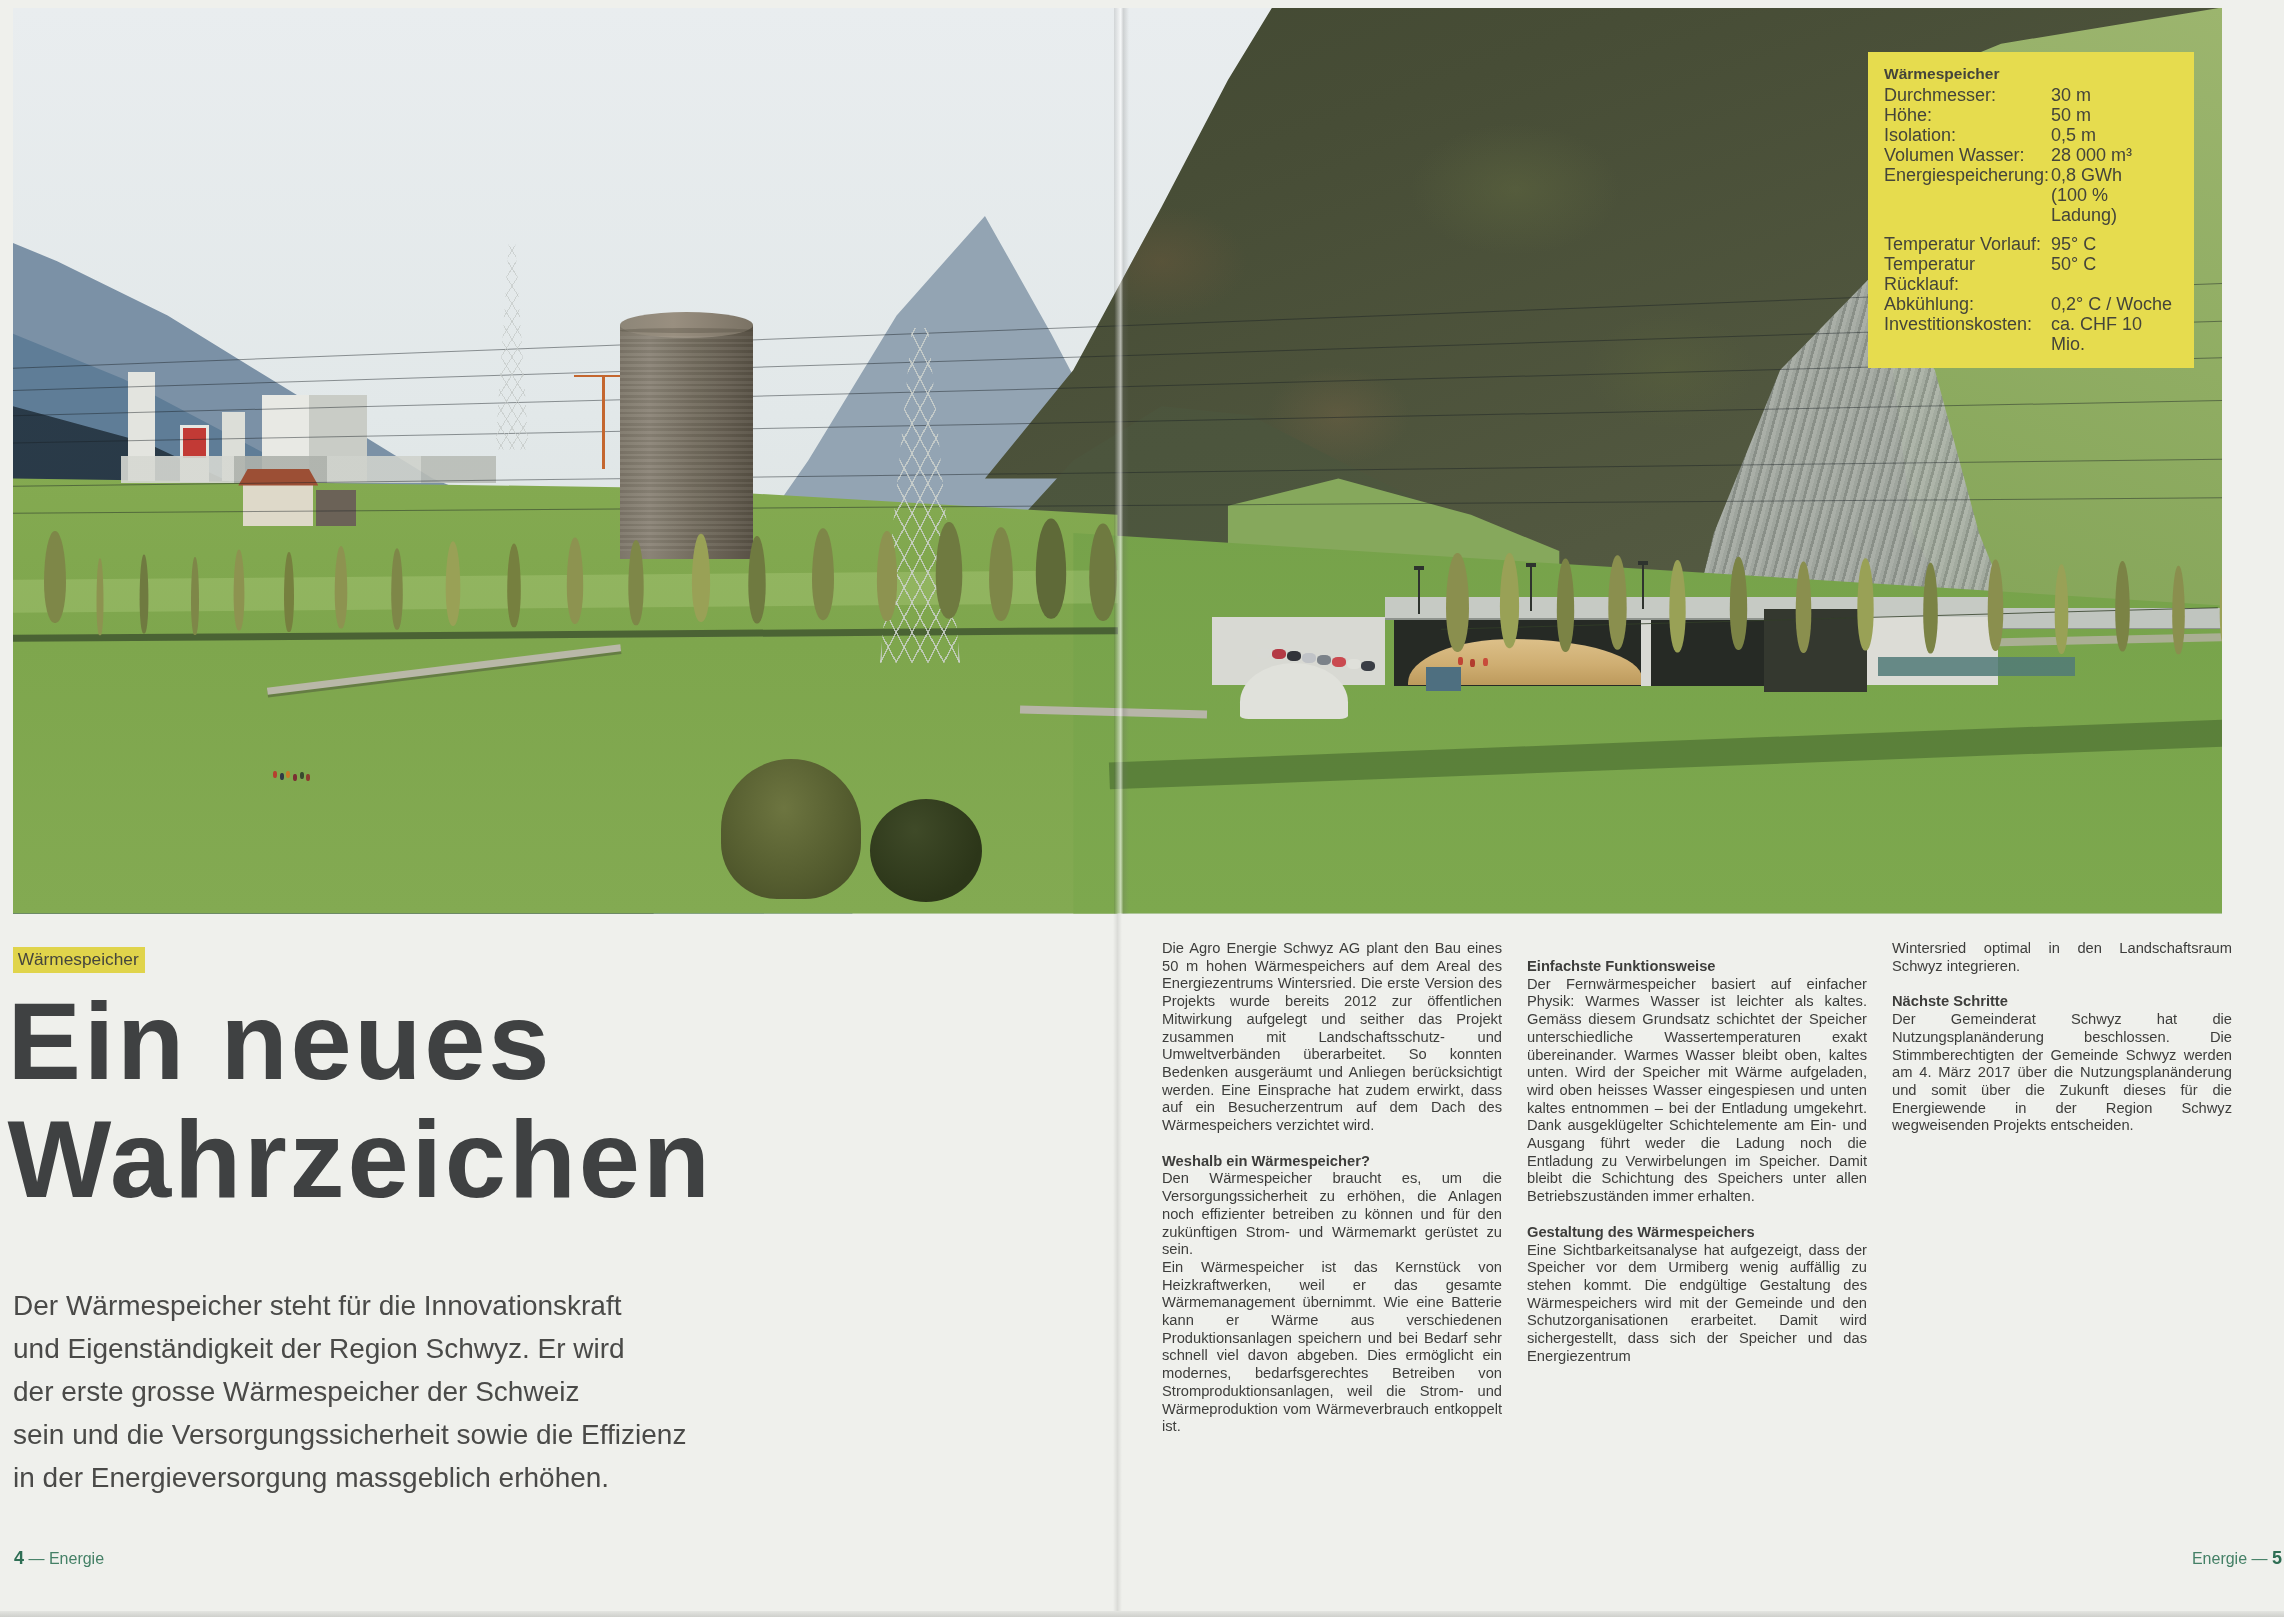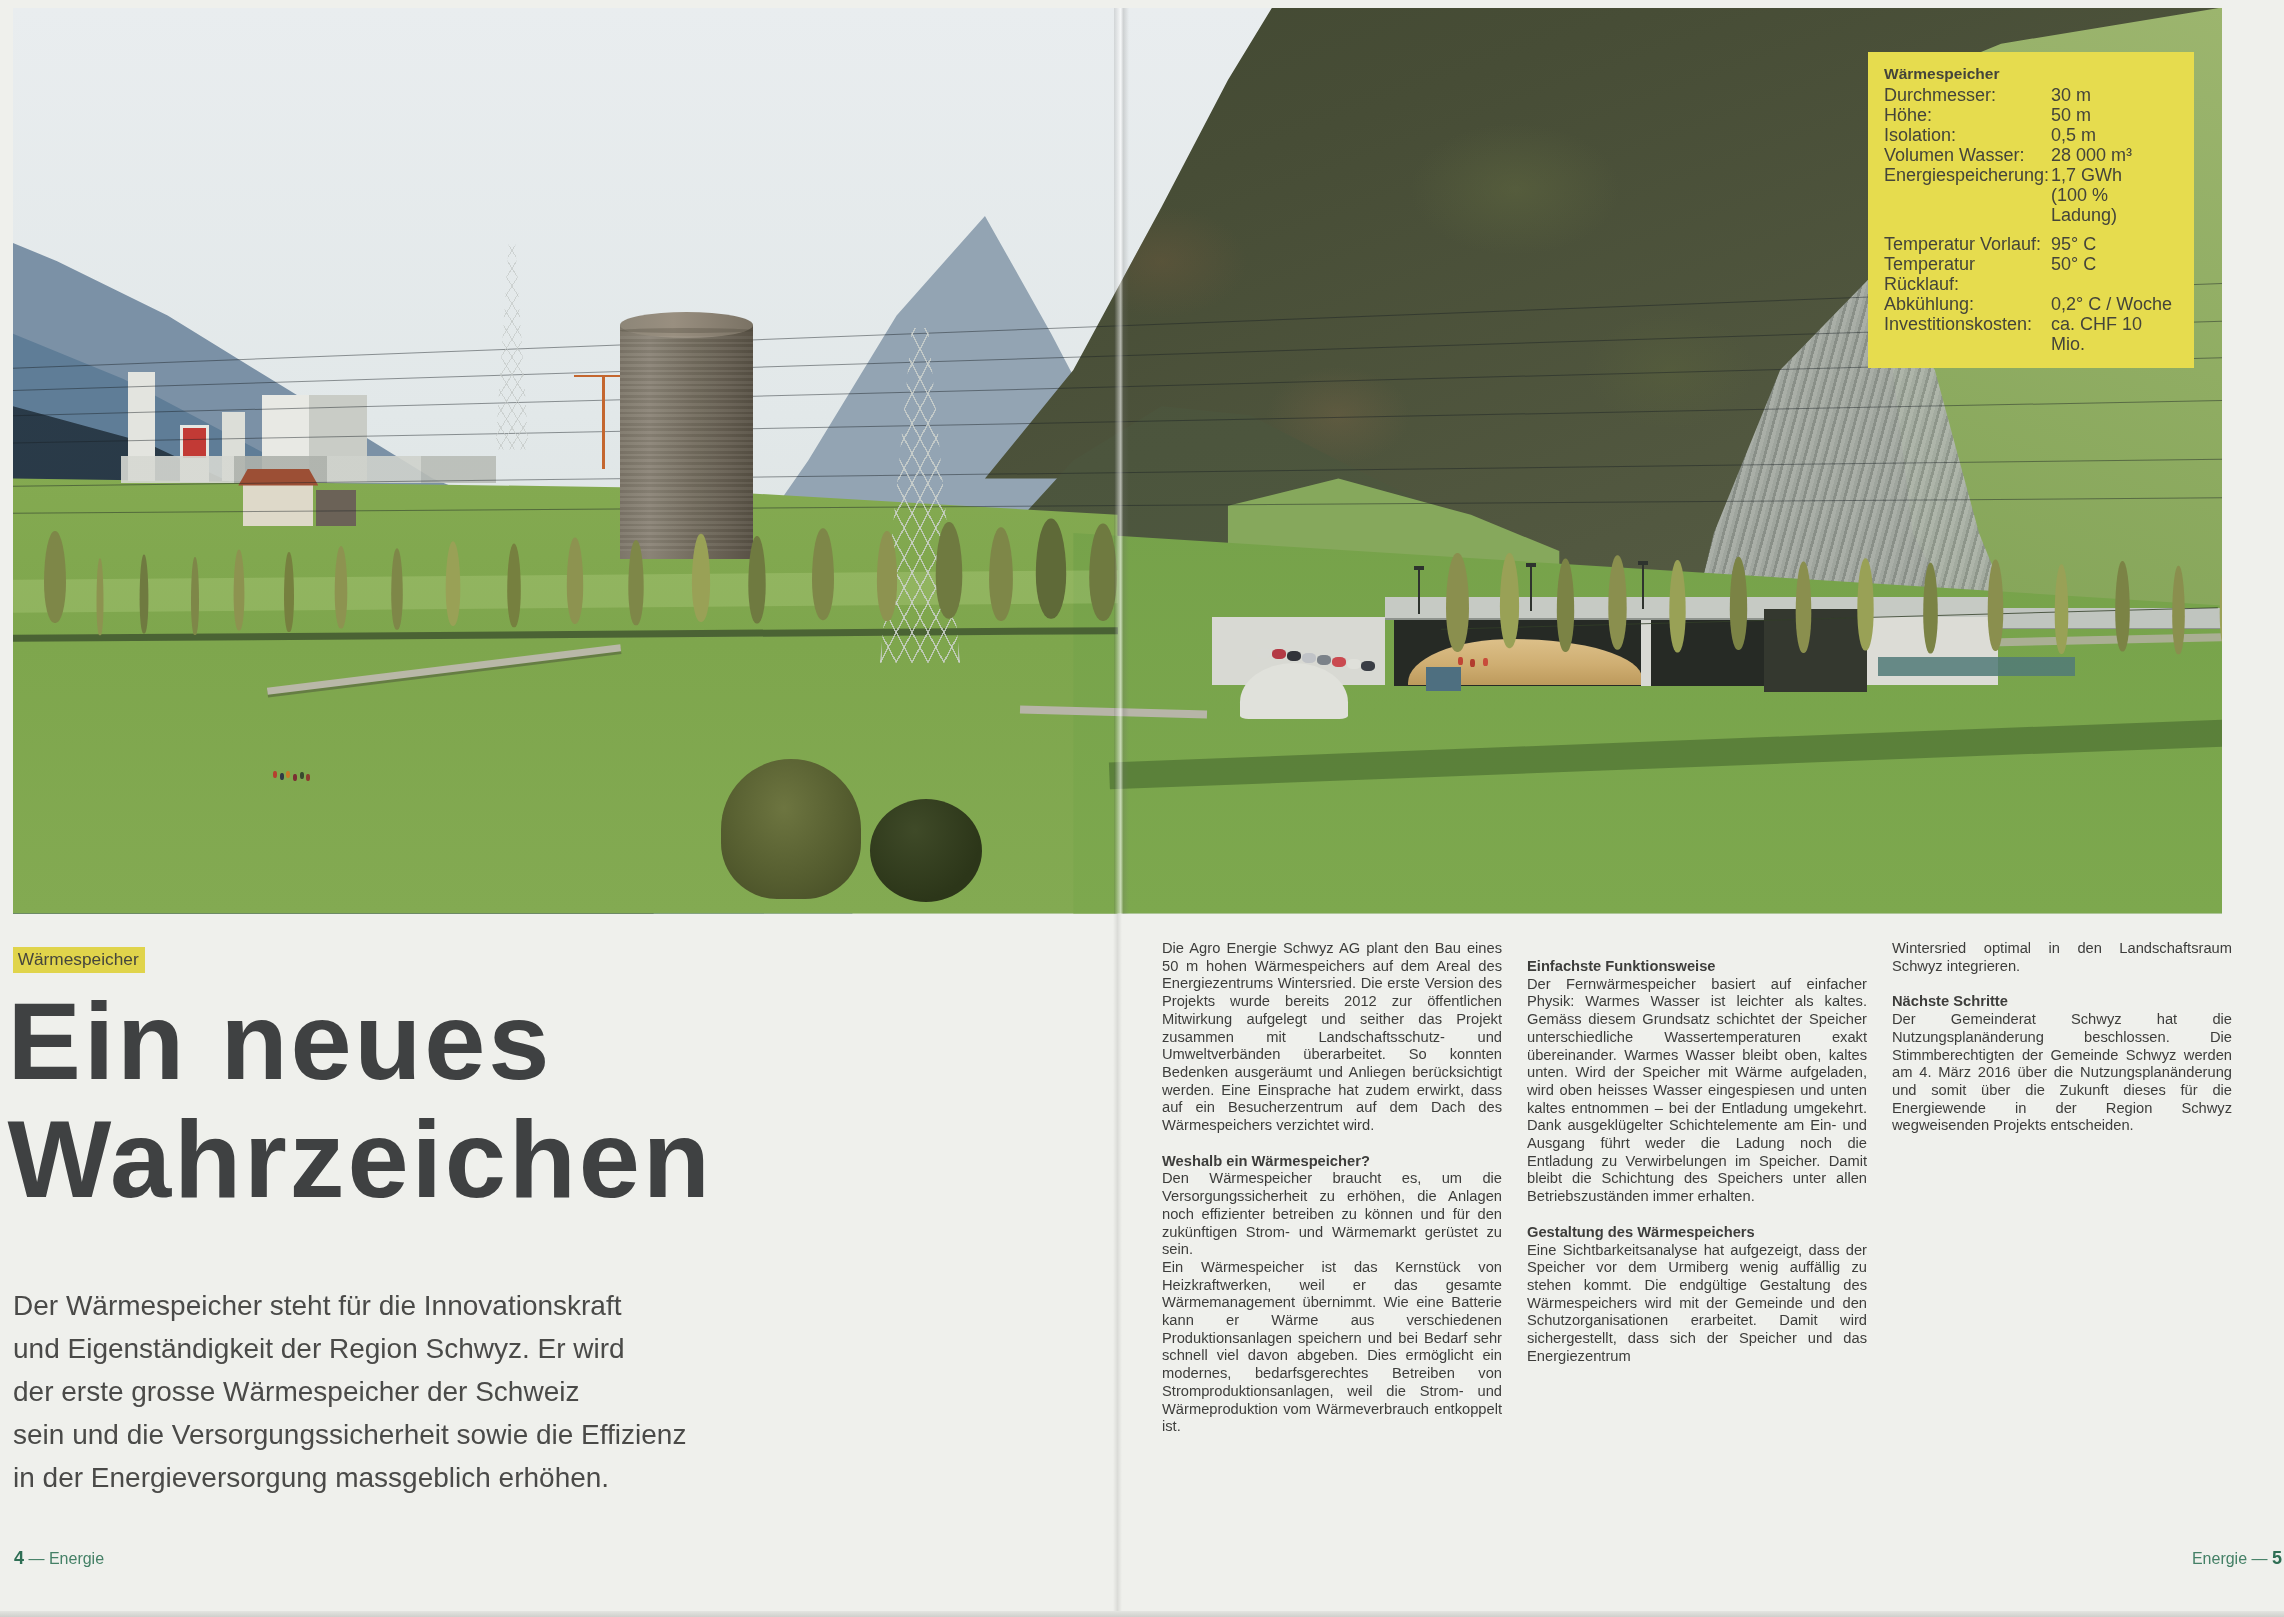--- a/index.html
+++ b/index.html
@@ -251,21 +251,21 @@
     <div class="inforow">
         <span class="lbl">Isolation:</span>
         <span class="val">0,5 m</span>
       </div>
     <div class="inforow">
         <span class="lbl">Volumen Wasser:</span>
         <span class="val">28 000 m³</span>
       </div>
     <div class="inforow">
         <span class="lbl">Energiespeicherung:</span>
-        <span class="val">1,7 GWh</span>
+        <span class="val">0,8 GWh</span>
       </div>
     <div class="inforow">
         <span class="lbl"></span>
         <span class="val">(100 % Ladung)</span>
       </div>
     <div class="inforow gap">
         <span class="lbl">Temperatur Vorlauf:</span>
         <span class="val">95° C</span>
       </div>
     <div class="inforow">
@@ -307,21 +307,21 @@
     </div>
     <div class="col">
       <h4>Einfachste Funktionsweise</h4>
       <p>Der Fernwärmespeicher basiert auf einfacher Physik: Warmes Wasser ist leichter als kaltes. Gemäss diesem Grundsatz schichtet der Speicher unterschiedliche Wassertemperaturen exakt übereinander. Warmes Wasser bleibt oben, kaltes unten. Wird der Speicher mit Wärme aufgeladen, wird oben heisses Wasser eingespiesen und unten kaltes entnommen – bei der Entladung umgekehrt. Dank ausgeklügelter Schichtelemente am Ein- und Ausgang führt weder die Ladung noch die Entladung zu Verwirbelungen im Speicher. Damit bleibt die Schichtung des Speichers unter allen Betriebszuständen immer erhalten.</p>
       <h4>Gestaltung des Wärmespeichers</h4>
       <p class="cont">Eine Sichtbarkeitsanalyse hat aufgezeigt, dass der Speicher vor dem Urmiberg wenig auffällig zu stehen kommt. Die endgültige Gestaltung des Wärmespeichers wird mit der Gemeinde und den Schutzorganisationen erarbeitet. Damit wird sichergestellt, dass sich der Speicher und das Energiezentrum</p>
     </div>
     <div class="col">
       <p>Wintersried optimal in den Landschaftsraum Schwyz integrieren.</p>
       <h4>Nächste Schritte</h4>
-      <p>Der Gemeinderat Schwyz hat die Nutzungsplanänderung beschlossen. Die Stimmberechtigten der Gemeinde Schwyz werden am 4. März 2016 über die Nutzungsplanänderung und somit über die Zukunft dieses für die Energiewende in der Region Schwyz wegweisenden Projekts entscheiden.</p>
+      <p>Der Gemeinderat Schwyz hat die Nutzungsplanänderung beschlossen. Die Stimmberechtigten der Gemeinde Schwyz werden am 4. März 2017 über die Nutzungsplanänderung und somit über die Zukunft dieses für die Energiewende in der Region Schwyz wegweisenden Projekts entscheiden.</p>
     </div>
   </div>
 
   <div class="footer footer-right">
     <span>Energie</span>
     <span>—</span>
     <span class="num">5</span>
   </div>
 
   <div class="gutter-shadow"></div>

